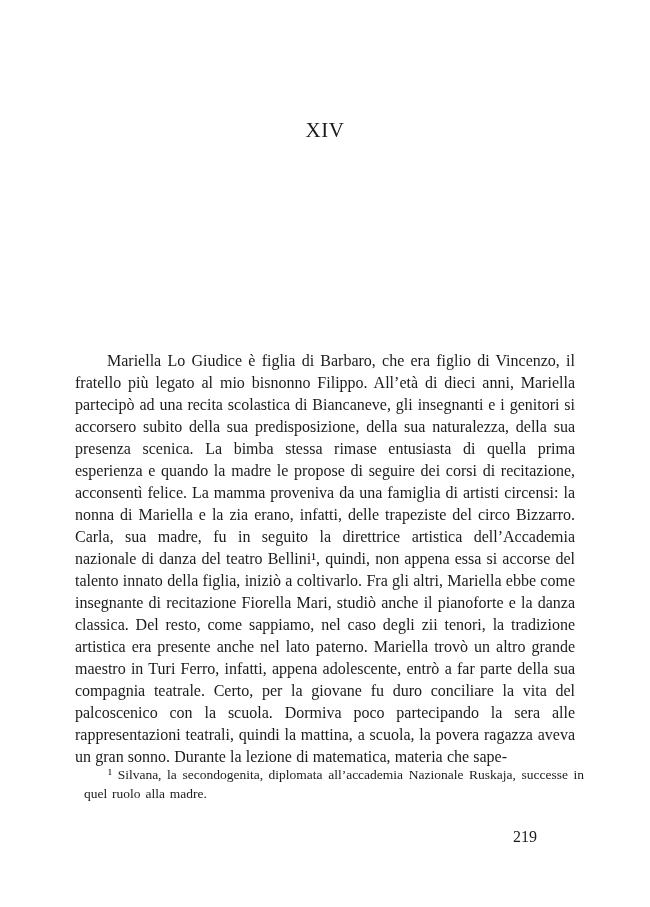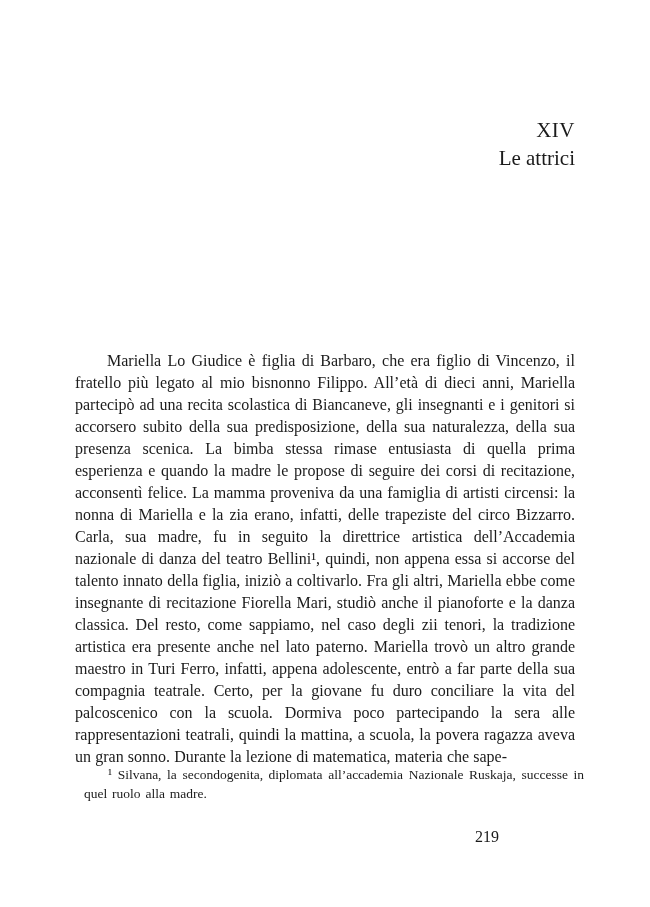--- a/index.html
+++ b/index.html
@@ -15,21 +15,21 @@
     background: #ffffff;
     font-family: "Liberation Serif", "DejaVu Serif", serif;
     color: #1b1b1b;
     overflow: hidden;
   }
   .chapter-heading {
     position: absolute;
     top: 116px;
     left: 75px;
     width: 500px;
-    text-align: right;
+    text-align: center;
   }
   .chapter-number {
     font-size: 21px;
     line-height: 28px;
     letter-spacing: 0.5px;
   }
   .chapter-title {
     font-size: 21px;
     line-height: 28px;
   }
@@ -56,32 +56,31 @@
     line-height: 19px;
     text-align: justify;
     text-indent: 24px;
     word-spacing: 1.5px;
   }
   .page-number {
     position: absolute;
     top: 828px;
     left: 475px;
     width: 100px;
-    text-align: left;
+    text-align: center;
     font-size: 16px;
     line-height: 18px;
   }
 </style>
 </head>
 <body>
 
 <div class="page">
   <div class="chapter-heading">
     <div class="chapter-number">XIV</div>
-    <div class="chapter-title">Le attrici</div>
   </div>
 
   <p class="body-text">Mariella Lo Giudice è figlia di Barbaro, che era figlio di Vincenzo, il fratello più legato al mio bisnonno Filippo. All’età di dieci anni, Mariella partecipò ad una recita scolastica di Biancaneve, gli insegnanti e i genitori si accorsero subito della sua predisposizione, della sua naturalezza, della sua presenza scenica. La bimba stessa rimase entusiasta di quella prima esperienza e quando la madre le propose di seguire dei corsi di recitazione, acconsentì felice. La mamma proveniva da una famiglia di artisti circensi: la nonna di Mariella e la zia erano, infatti, delle trapeziste del circo Bizzarro. Carla, sua madre, fu in seguito la direttrice artistica dell’Accademia nazionale di danza del teatro Bellini¹, quindi, non appena essa si accorse del talento innato della figlia, iniziò a coltivarlo. Fra gli altri, Mariella ebbe come insegnante di recitazione Fiorella Mari, studiò anche il pianoforte e la danza classica. Del resto, come sappiamo, nel caso degli zii tenori, la tradizione artistica era presente anche nel lato paterno. Mariella trovò un altro grande maestro in Turi Ferro, infatti, appena adolescente, entrò a far parte della sua compagnia teatrale. Certo, per la giovane fu duro conciliare la vita del palcoscenico con la scuola. Dormiva poco partecipando la sera alle rappresentazioni teatrali, quindi la mattina, a scuola, la povera ragazza aveva un gran sonno. Durante la lezione di matematica, materia che sape-</p>
 
   <p class="footnote">¹ Silvana, la secondogenita, diplomata all’accademia Nazionale Ruskaja, successe in quel ruolo alla madre.</p>
 
   <div class="page-number">219</div>
 </div>
 
 </body></html>

